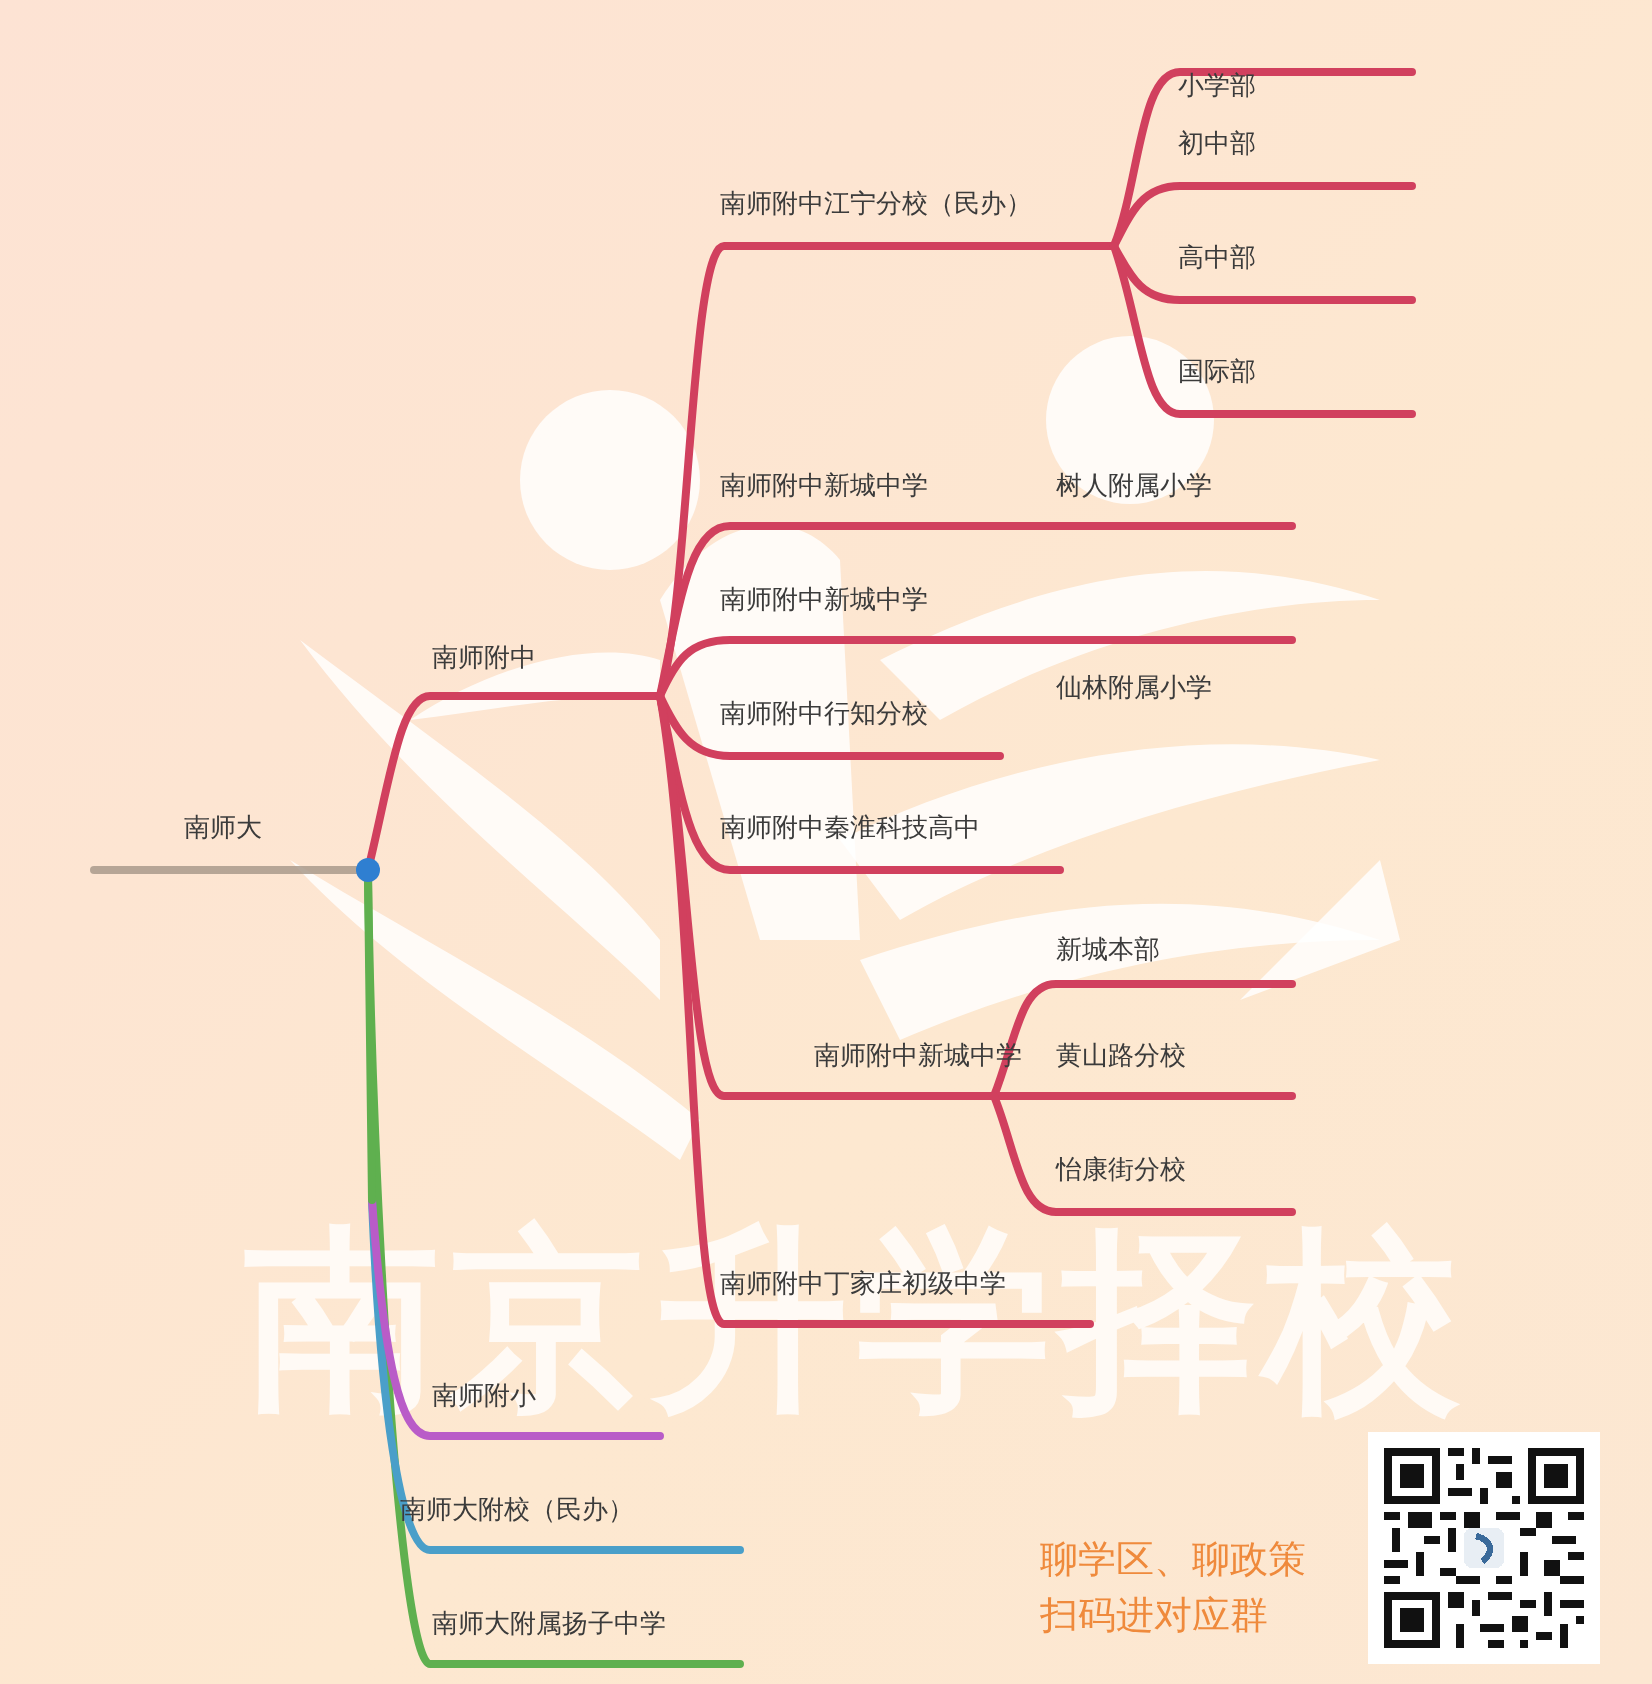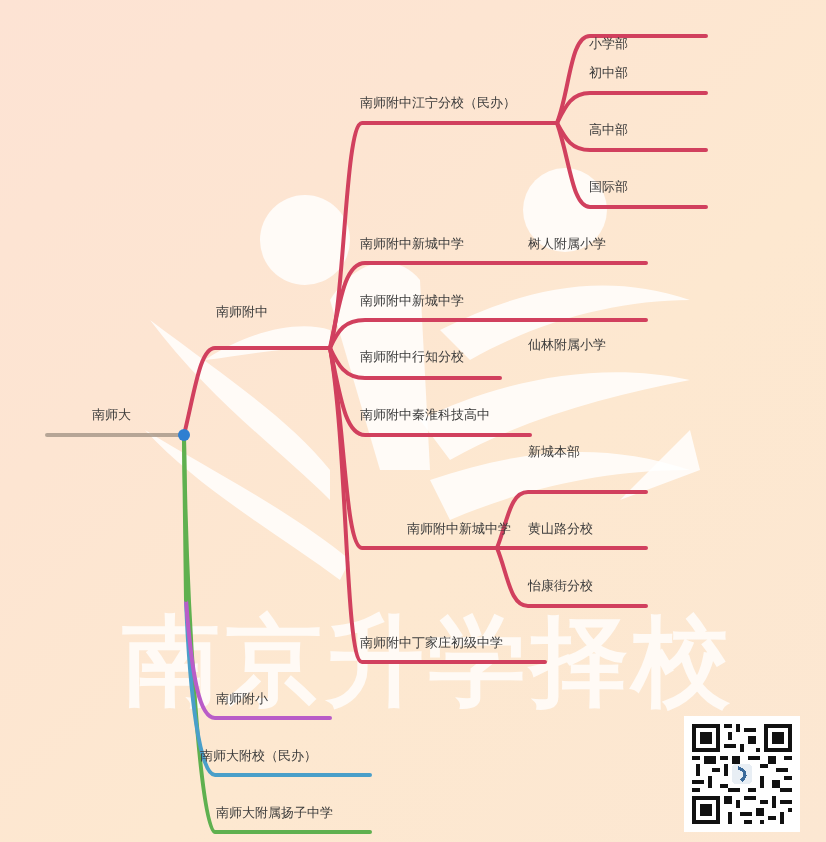--- a/index.html
+++ b/index.html
@@ -87,48 +87,52 @@
 
       <path d="M186 600 C 192 680, 200 718, 215 718 L 330 718" stroke="#b95cc8"></path>
 
       <path d="M184 440 L 186 600" stroke="#5fb04f"></path>
     </g>
     <circle cx="184" cy="435" r="6" fill="#2f7fd1"></circle>
   </svg>
 
   <div class="node-label" style="left:92px; top:407px;">南师大</div>
 
-  <div class="node-label" style="left:216px; top:304px;">南师附中</div>
+  <div class="node-label" style="left:216px; top:322px;">南师附中</div>
 
   <div class="node-label" style="left:360px; top:95px;">南师附中江宁分校（民办）</div>
   <div class="node-label" style="left:589px; top:8px;margin-top:28px;">小学部</div>
   <div class="node-label" style="left:589px; top:65px;">初中部</div>
   <div class="node-label" style="left:589px; top:122px;">高中部</div>
   <div class="node-label" style="left:589px; top:179px;">国际部</div>
 
   <div class="node-label" style="left:360px; top:236px;">南师附中新城中学</div>
   <div class="node-label" style="left:528px; top:236px;">树人附属小学</div>
 
   <div class="node-label" style="left:360px; top:293px;">南师附中新城中学</div>
   <div class="node-label" style="left:528px; top:293px;margin-top:44px;">仙林附属小学</div>
 
   <div class="node-label" style="left:360px; top:350px;font-family:Liberation Mono, monospace;">南师附中行知分校</div>
   <div class="node-label" style="left:360px; top:407px;">南师附中秦淮科技高中</div>
 
   <div class="node-label" style="left:360px; top:521px;margin-left:47px;">南师附中新城中学</div>
-  <div class="node-label" style="left:528px; top:444px;">新城本部</div>
+  <div class="node-label" style="left:528px; top:468px;">新城本部</div>
   <div class="node-label" style="left:528px; top:521px;">黄山路分校</div>
   <div class="node-label" style="left:528px; top:578px;">怡康街分校</div>
 
   <div class="node-label" style="left:360px; top:635px;">南师附中丁家庄初级中学</div>
 
   <div class="node-label" style="left:216px; top:691px;">南师附小</div>
   <div class="node-label" style="left:200px; top:748px;text-align:right;">南师大附校（民办）</div>
   <div class="node-label" style="left:216px; top:805px;">南师大附属扬子中学</div>
 
+  <div class="promo">
+    <div>聊学区、聊政策</div>
+    <div>扫码进对应群</div>
+  </div>
 
   <div class="qr">
     <svg width="116" height="116" viewBox="0 0 29 29" shape-rendering="crispEdges">
       <rect width="29" height="29" fill="#fff"></rect>
       <g fill="#111">
 
         <path d="M2 2h7v7H2z M3 3v5h5V3z"></path>
           <rect x="4" y="4" width="3" height="3"></rect>
         <path d="M20 2h7v7h-7z M21 3v5h5V3z"></path>
           <rect x="22" y="4" width="3" height="3"></rect>

